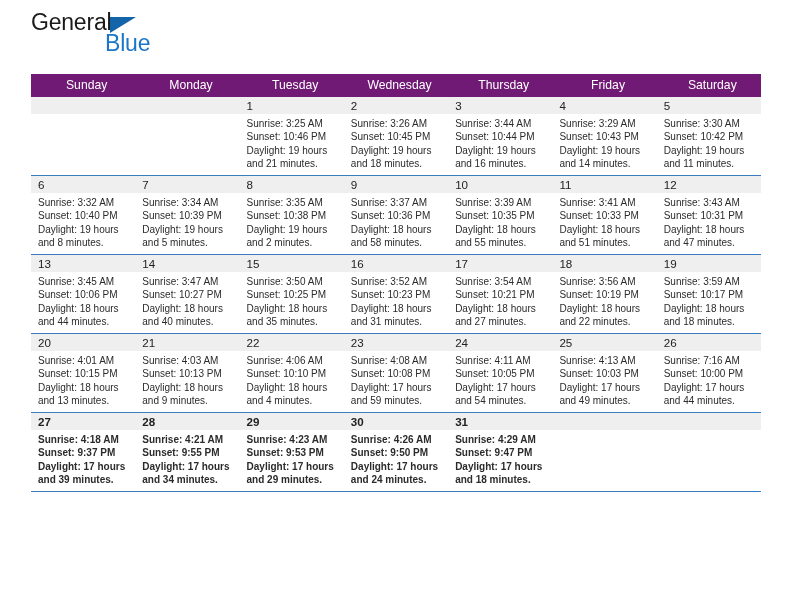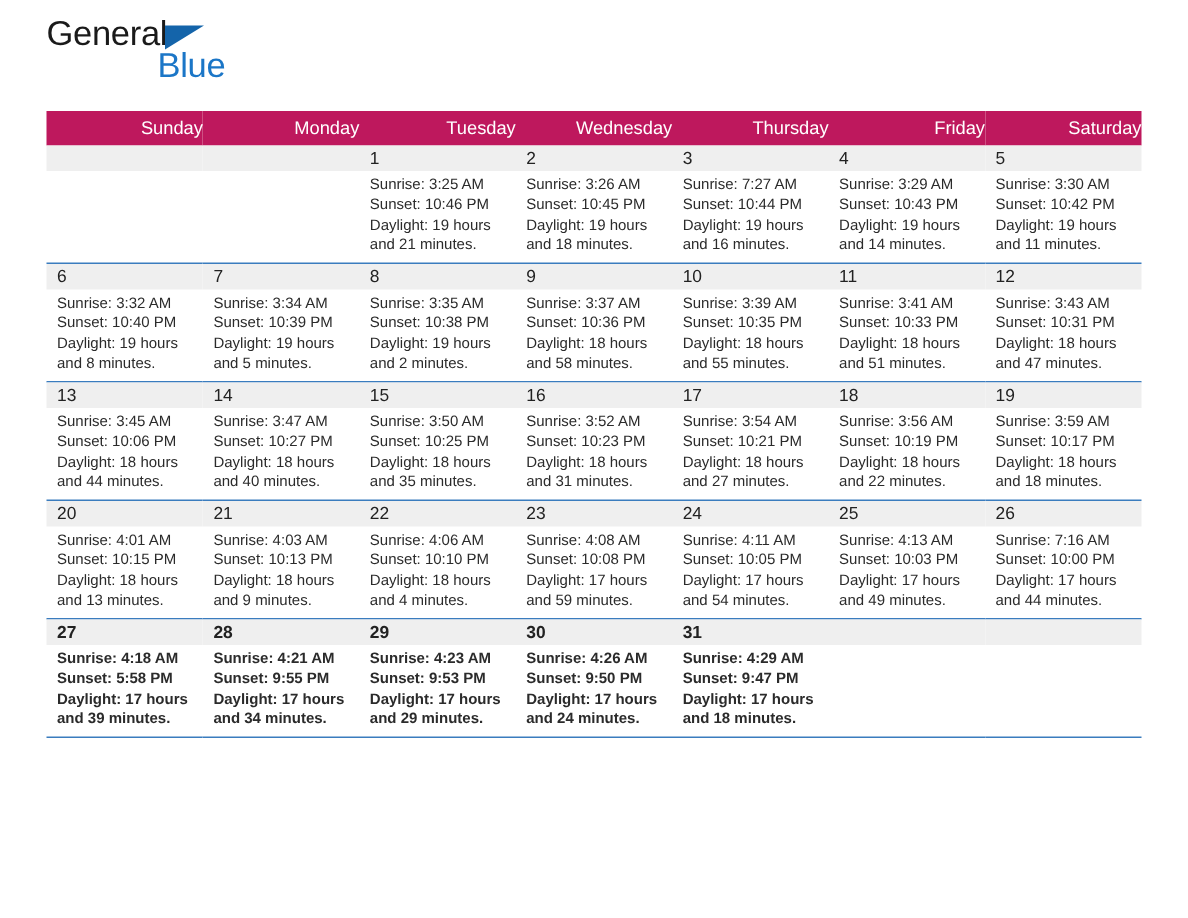--- a/index.html
+++ b/index.html
@@ -87,25 +87,25 @@
   }
 
   
   .calendar {
     width: 730px;
     border-collapse: collapse;
     table-layout: fixed;
   }
 
   .dow-row th {
-    background: #be185d;
+    background: #701a75;
     color: #ffffff;
     font-size: 12.2px;
     font-weight: normal;
-    text-align: right;
+    text-align: center;
     padding: 4px 0 5px 7px;
     height: 12px;
     border: none;
   }
 
   .week-row td {
     vertical-align: top;
     padding: 0;
     border: none;
     border-bottom: 1.6px solid #3a7cbe;
@@ -206,21 +206,21 @@
                 <div>Sunset: 10:45 PM</div>
                 <div>Daylight: 19 hours</div>
                 <div>and 18 minutes.</div>
               </div>
             </div>
           </td>
           <td>
             <div class="cell-inner">
               <div class="daynum-band">3</div>
               <div class="cell-body">
-                <div>Sunrise: 7:27 AM</div>
+                <div>Sunrise: 3:44 AM</div>
                 <div>Sunset: 10:44 PM</div>
                 <div>Daylight: 19 hours</div>
                 <div>and 16 minutes.</div>
               </div>
             </div>
           </td>
           <td>
             <div class="cell-inner">
               <div class="daynum-band">4</div>
               <div class="cell-body">
@@ -479,21 +479,21 @@
               </div>
             </div>
           </td>
         </tr>
         <tr class="week-row last-row">
           <td>
             <div class="cell-inner">
               <div class="daynum-band">27</div>
               <div class="cell-body">
                 <div>Sunrise: 4:18 AM</div>
-                <div>Sunset: 5:58 PM</div>
+                <div>Sunset: 9:37 PM</div>
                 <div>Daylight: 17 hours</div>
                 <div>and 39 minutes.</div>
               </div>
             </div>
           </td>
           <td>
             <div class="cell-inner">
               <div class="daynum-band">28</div>
               <div class="cell-body">
                 <div>Sunrise: 4:21 AM</div>

